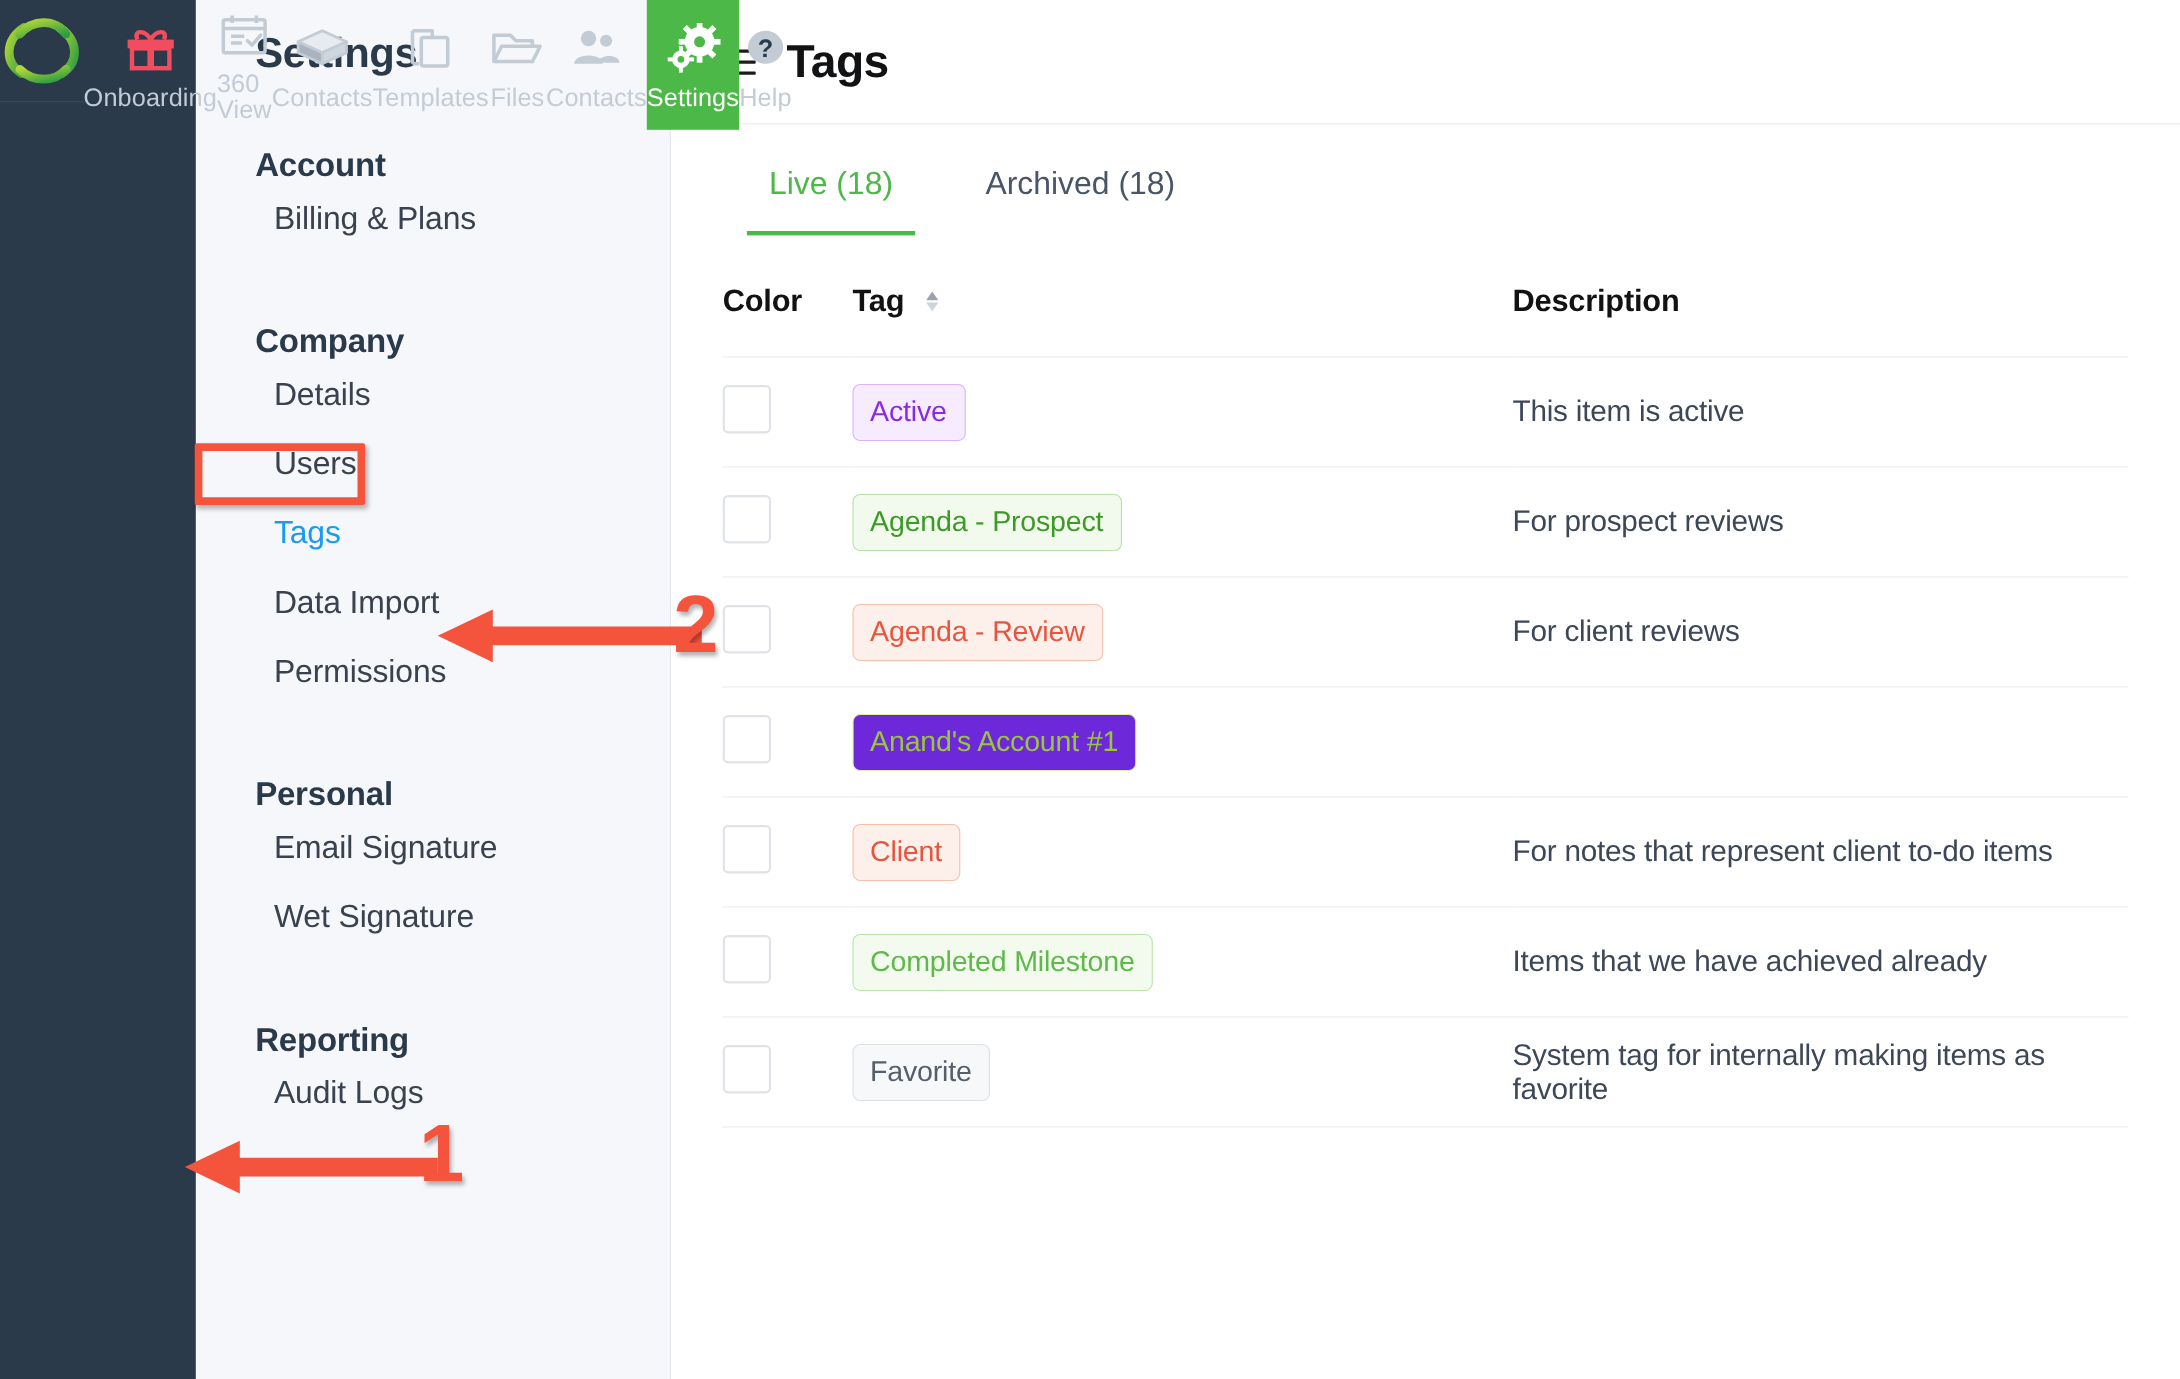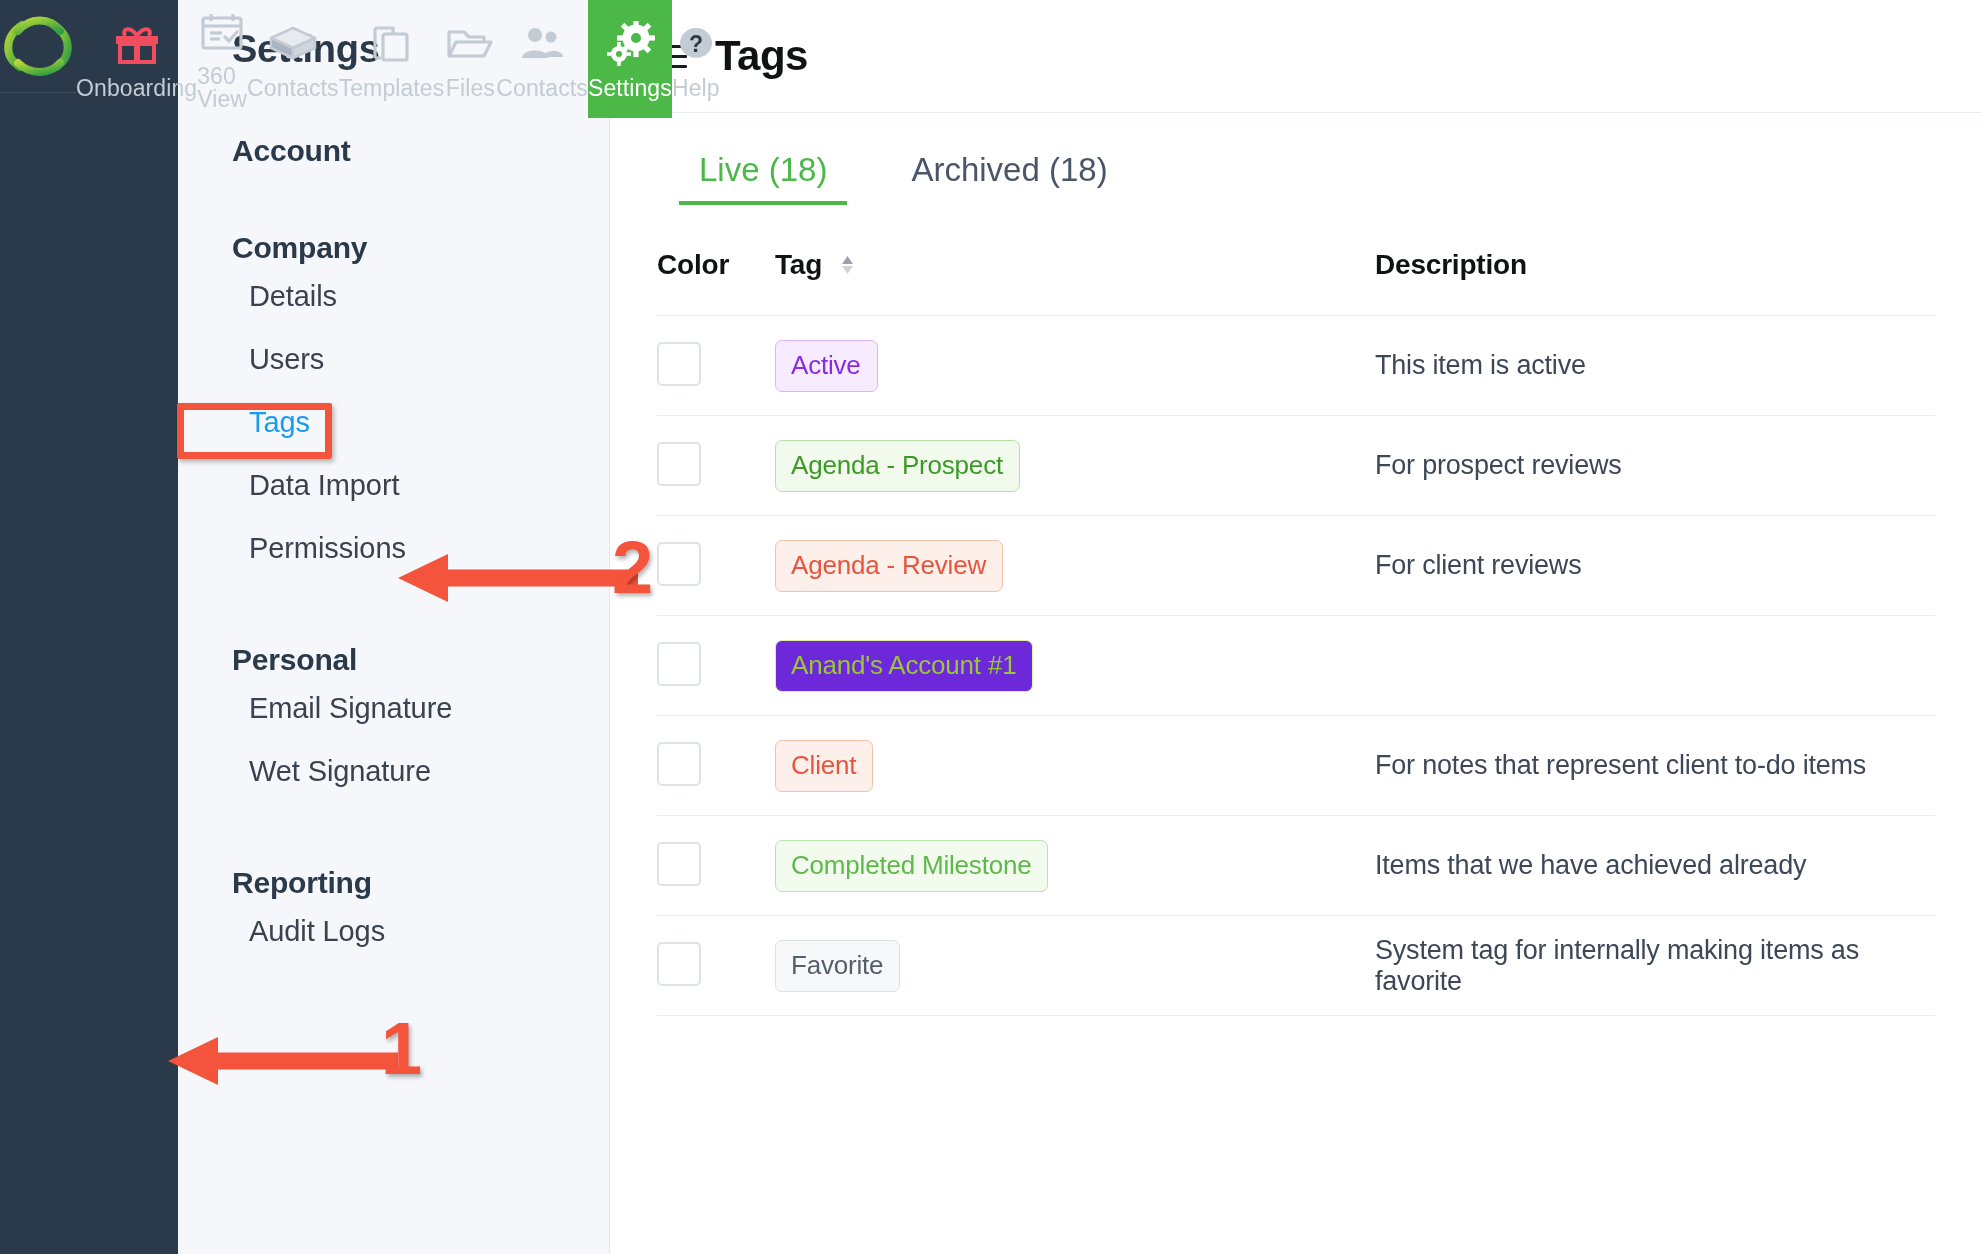--- a/index.html
+++ b/index.html
@@ -80,21 +80,21 @@
     display: flex; align-items: center; gap: 28px;
     padding-left: 47px;
     border-bottom: 1px solid #e9ecf1;
   }
   .hamburger { width: 30px; display: flex; flex-direction: column; gap: 7px; cursor: pointer; }
   .hamburger span { display: block; height: 3px; background: #1c1c1c; border-radius: 1px; }
   .main-title { font-size: 42px; font-weight: bold; color: #111214; letter-spacing: -.5px; }
 
   .tabs { display: flex; padding-left: 47px; gap: 0; margin-top: 38px; }
   .tab {
-    font-size: 33px; color: #4a5568; padding: 0 42px 16px 42px;
+    font-size: 29px; color: #4a5568; padding: 0 42px 30px 42px;
     cursor: pointer; position: relative; text-align: center;
   }
   .tab.active { color: #4cb848; }
   .tab.active::after {
     content: ""; position: absolute; left: 22px; right: 22px; bottom: 0;
     height: 4px; background: #4cb848;
   }
 
   
   .table-wrap { padding: 0 47px 0 47px; margin-top: 44px; flex: 1 1 auto; overflow: hidden; }
@@ -271,20 +271,21 @@
       </span>
       <span class="rail-label">Help</span>
     </div>
   </nav>
 
   <aside class="settings-nav">
     <div class="settings-title">Settings</div>
 
     <div class="g-account">
       <div class="nav-group-head">Account</div>
+      <div class="nav-item">Billing &amp; Plans</div>
     </div>
 
     <div class="g-company">
       <div class="nav-group-head">Company</div>
       <div class="nav-item">Details</div>
       <div class="nav-item">Users</div>
       <div class="nav-item selected">Tags</div>
       <div class="nav-item">Data Import</div>
       <div class="nav-item">Permissions</div>
     </div>

